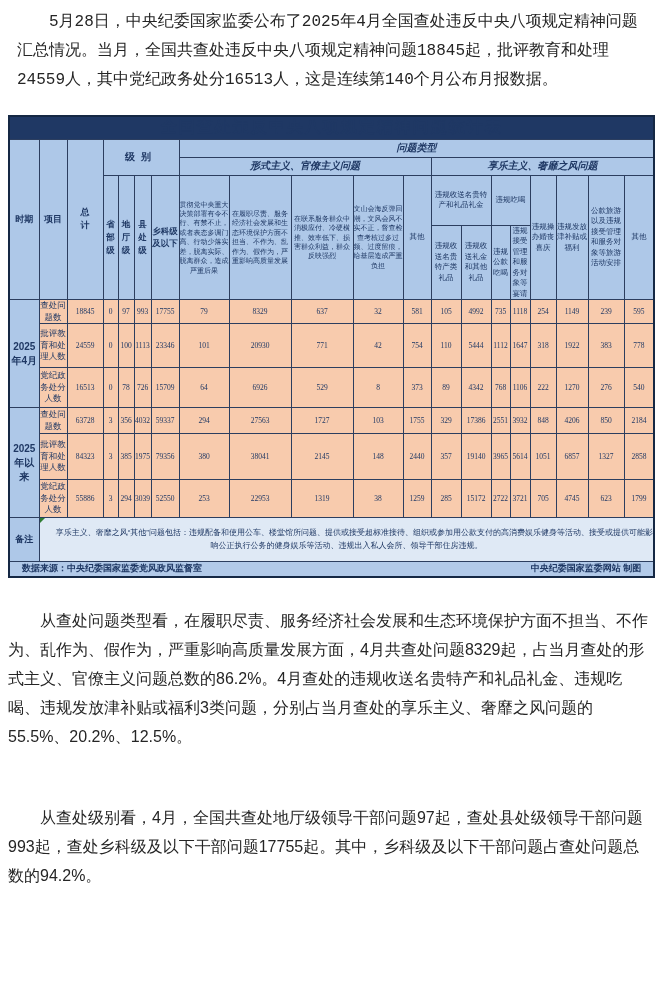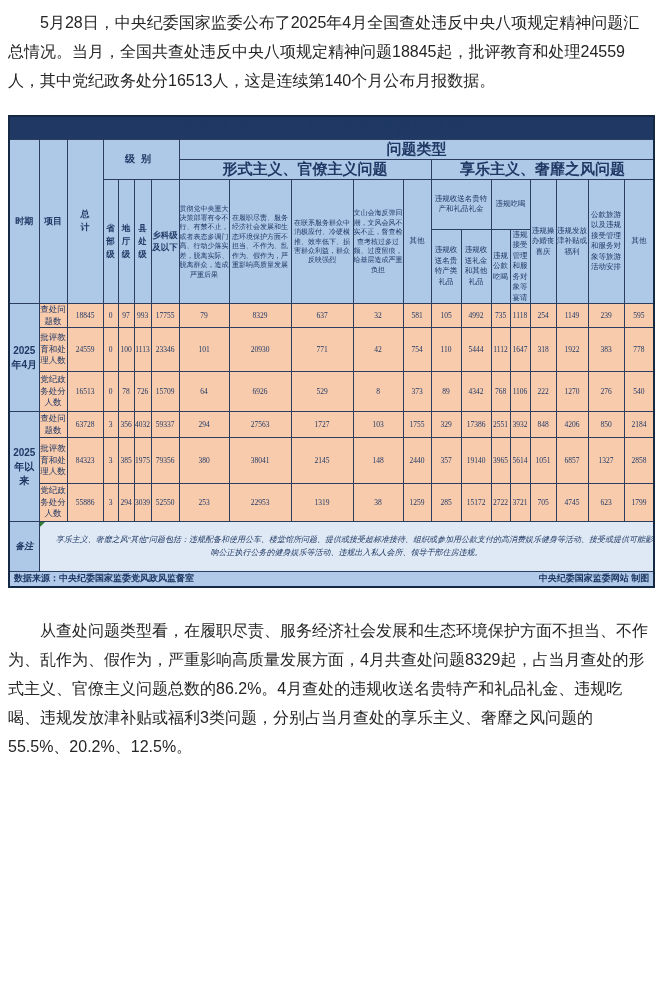--- a/index.html
+++ b/index.html
@@ -4,45 +4,45 @@
 <style>
   :root{
     --navy:#1f3864; --header-blue:#aec8e8; --cell-peach:#f8cbad;
     --note-bg:#dfe9f5; --border:#2c3e5f; --divider-gray:#8a8a8a;
   }
   *{box-sizing:border-box;}
   body{margin:0;background:#fff;width:661px;font-family:"Liberation Sans","DejaVu Sans",sans-serif;}
   .page{padding:6px 8px 0 8px;width:661px;}
 
   .para{font-size:16px;line-height:29px;color:#252525;text-indent:2em;margin:0;}
-  .p1{margin:2px 0 20px 0;}
+  .p1{margin:2px 0 20px 9px;font-family:Liberation Mono, monospace;}
   .p2{margin:0 0 52px 0;}
   .p3{margin:0 0 30px 0;}
   .p4{margin:0 0 14px 0;}
 
   table.stats{width:645px;border-collapse:collapse;table-layout:fixed;border:2px solid #152844;margin:0 0 28px 0;}
   table.stats th, table.stats td{border:1px solid var(--border);color:var(--navy);vertical-align:middle;text-align:center;padding:0;}
   th.title{background:var(--navy);color:#fff;font-size:16px;font-weight:bold;letter-spacing:2px;height:23px;border:1px solid #152844;}
   thead th{background:var(--header-blue);font-weight:bold;}
   tr.h-a{height:18px;} tr.h-b{height:18px;} tr.h-c{height:50px;} tr.h-d{height:70px;}
   th.lbl{font-size:9px;}
   th.level-th{font-size:10px;letter-spacing:6px;}
-  th.group{font-size:15px;height:18px;}
+  th.group{font-size:10px;height:18px;font-style:italic;}
   th.level-col{font-size:8.5px;line-height:1.5;padding:1px;word-break:break-all;}
   th.desc{font-size:7px;font-weight:normal;text-align:left;padding:2px 1px;line-height:1.35;word-break:break-all;}
   th.mid{font-size:7.5px;font-weight:normal;padding:1px;line-height:1.4;word-break:break-all;}
   th.stack span{display:inline-block;width:1em;line-height:1.5;}
   td.period-cell{background:var(--header-blue);font-size:10px;font-weight:bold;line-height:1.4;padding:1px;word-break:break-all;}
   td.item-cell{background:var(--cell-peach);font-size:8.5px;color:#274066;line-height:1.35;padding:1px;word-break:break-all;}
   td.num-cell{background:var(--cell-peach);font-family:"Liberation Serif","DejaVu Serif",serif;font-size:7.5px;color:#3a3a3a;white-space:nowrap;}
-  tr.note-row{height:50px;font-style:italic;}
+  tr.note-row{height:44px;}
   td.note-label{background:var(--header-blue);font-size:9px;font-weight:bold;}
   td.note-text{background:var(--note-bg);font-size:8px;text-align:left;padding:2px 6px;line-height:1.55;text-indent:2em;position:relative;}
   .green-corner{position:absolute;top:0;left:0;width:0;height:0;border-top:5px solid #2e7d32;border-right:5px solid transparent;}
-  tr.src-row td{background:#b2cae9;height:15px;font-size:9px;font-weight:bold;padding:0 4px;}
+  tr.src-row td{background:#b2cae9;height:15px;font-size:9px;font-weight:bold;padding:0 12px;}
   .src-left{float:left;} .src-right{float:right;}
 </style>
 </head>
 <body>
 
 <div class="page">
 
   <p class="para p1">5月28日，中央纪委国家监委公布了2025年4月全国查处违反中央八项规定精神问题汇总情况。当月，全国共查处违反中央八项规定精神问题18845起，批评教育和处理24559人，其中党纪政务处分16513人，这是连续第140个月公布月报数据。</p>
 
   <table class="stats">
@@ -248,14 +248,15 @@
       <tr class="src-row">
         <td colspan="20">
           <span class="src-left">数据来源：中央纪委国家监委党风政风监督室</span>
           <span class="src-right">中央纪委国家监委网站 制图</span>
         </td>
       </tr>
     </tbody>
   </table>
 
   <p class="para p2">从查处问题类型看，在履职尽责、服务经济社会发展和生态环境保护方面不担当、不作为、乱作为、假作为，严重影响高质量发展方面，4月共查处问题8329起，占当月查处的形式主义、官僚主义问题总数的86.2%。4月查处的违规收送名贵特产和礼品礼金、违规吃喝、违规发放津补贴或福利3类问题，分别占当月查处的享乐主义、奢靡之风问题的55.5%、20.2%、12.5%。</p>
+  <p class="para p3">从查处级别看，4月，全国共查处地厅级领导干部问题97起，查处县处级领导干部问题993起，查处乡科级及以下干部问题17755起。其中，乡科级及以下干部问题占查处问题总数的94.2%。</p>
 
 </div>
 
 </body></html>

